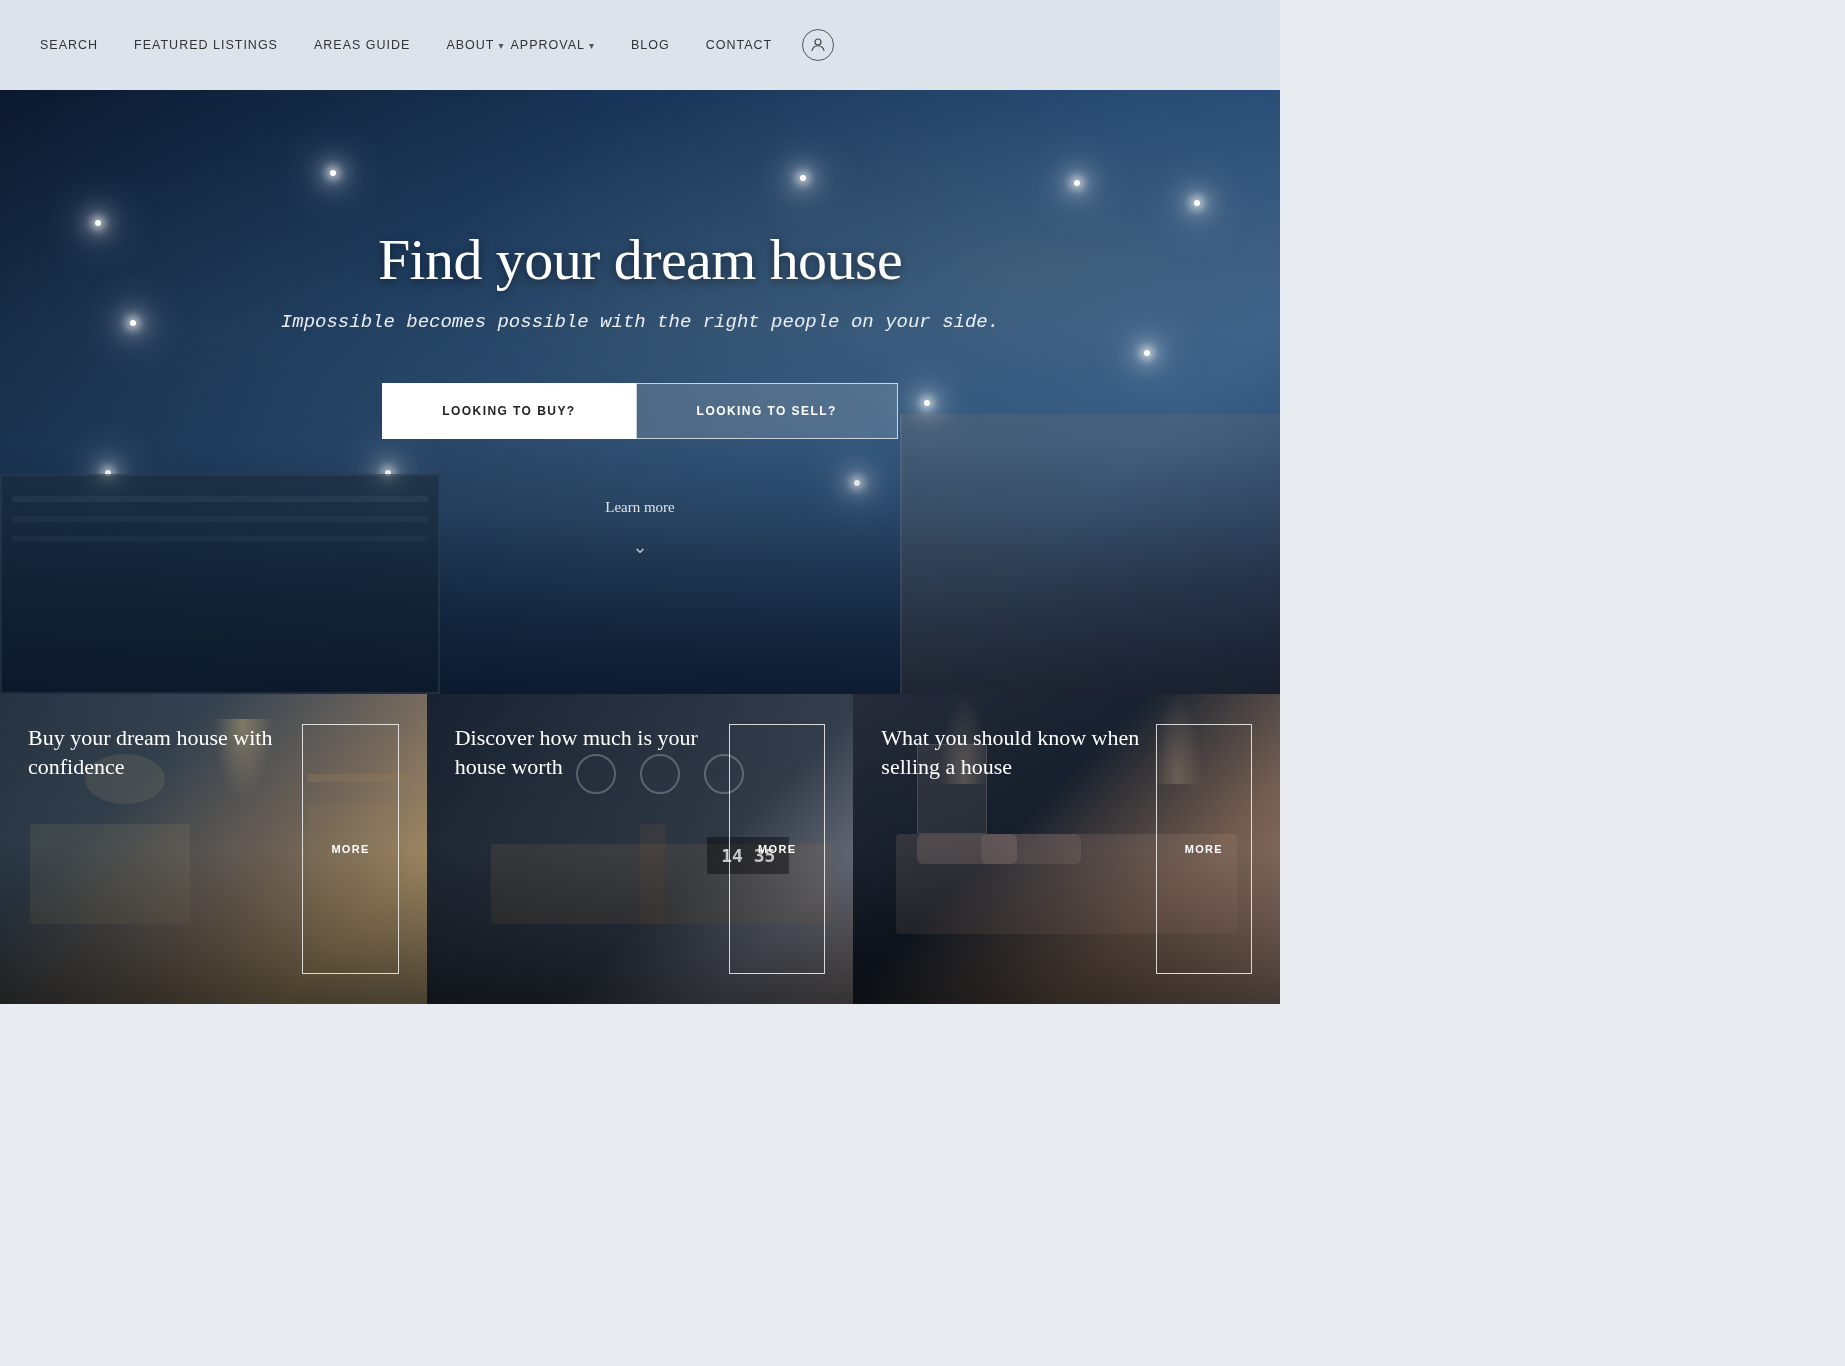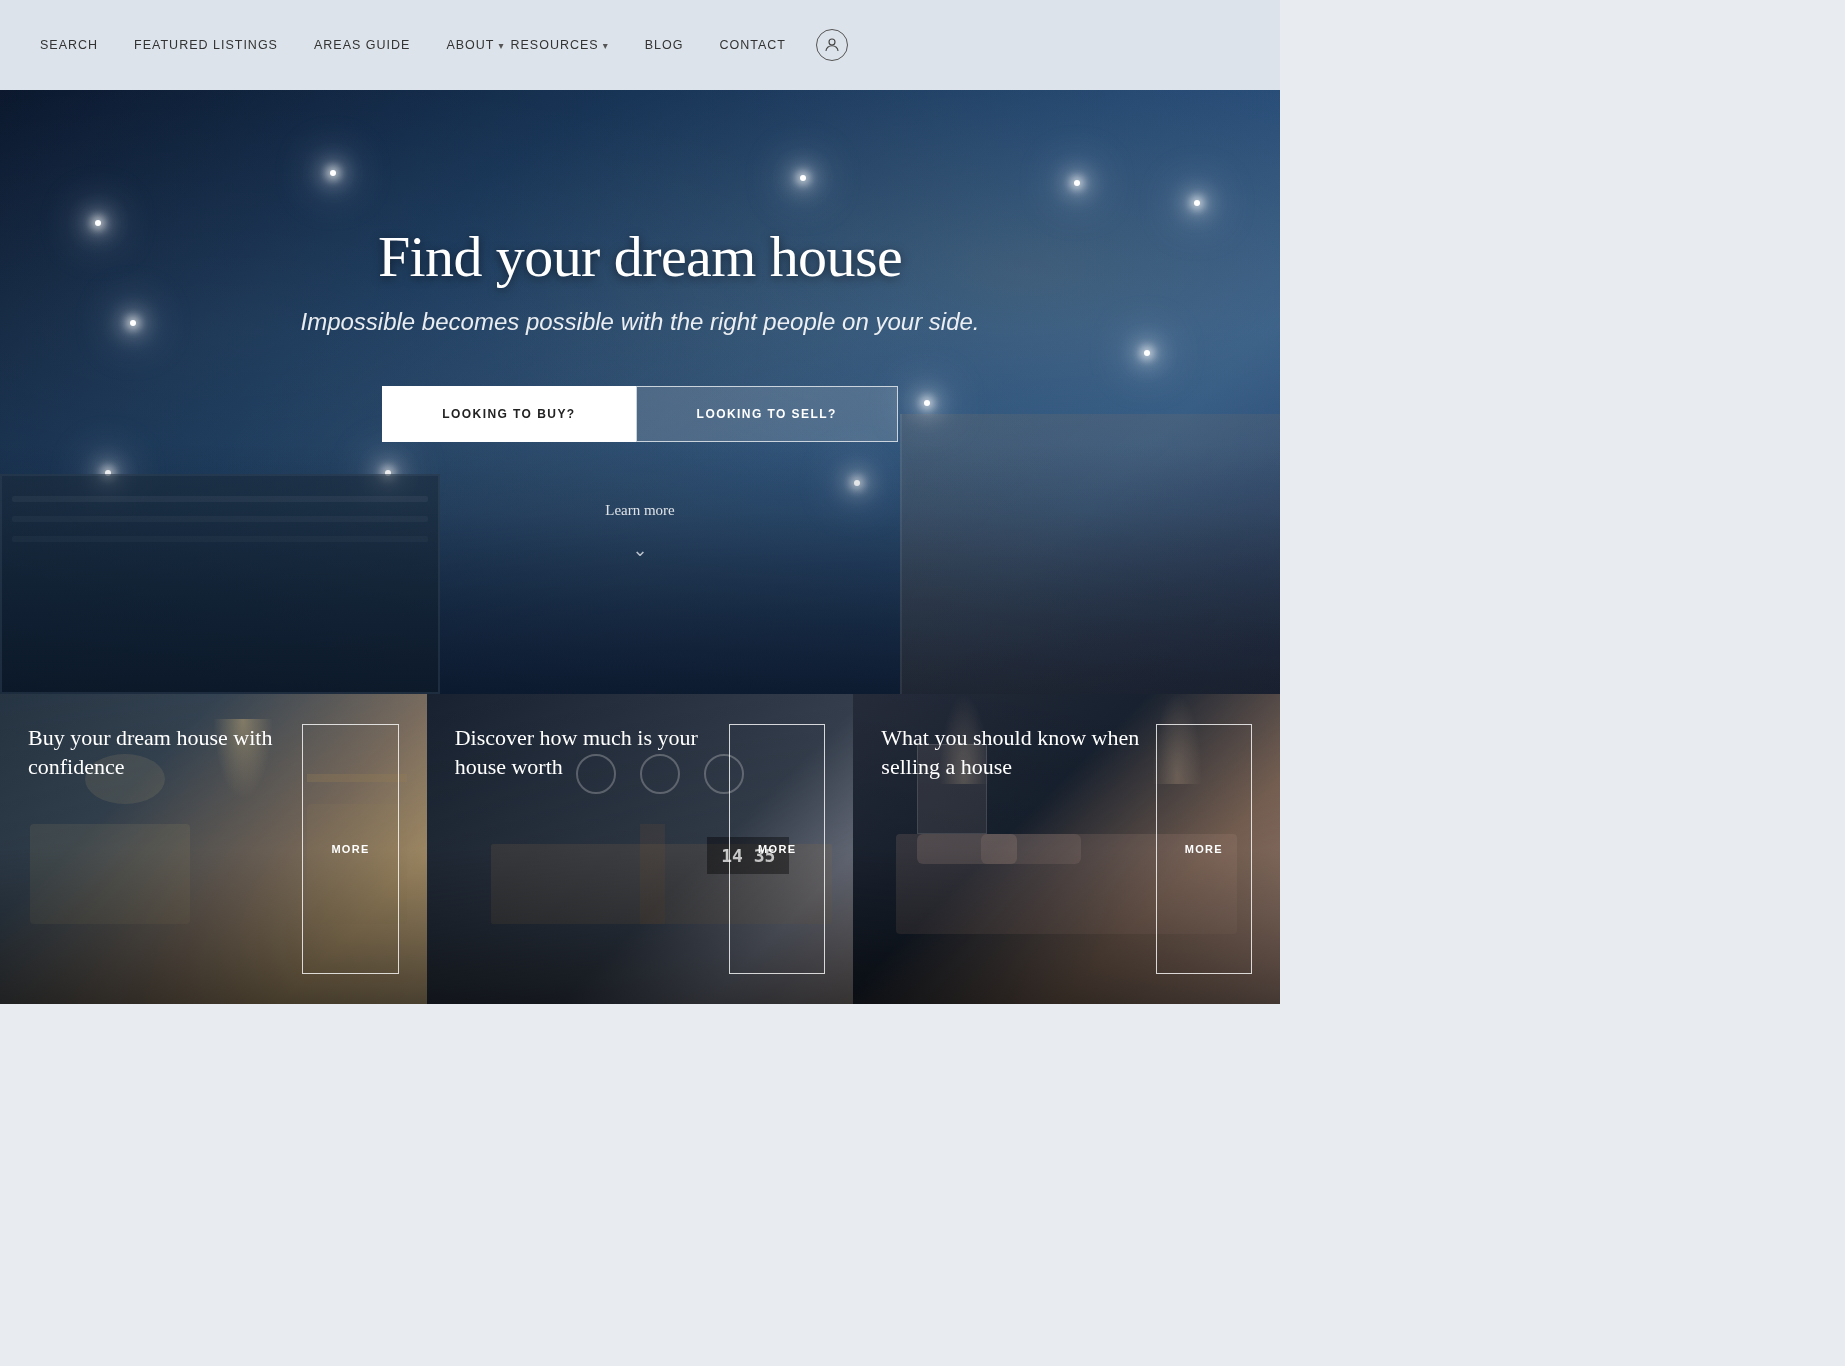--- a/index.html
+++ b/index.html
@@ -151,22 +151,22 @@
     .hero-title {
       font-family: Georgia, serif;
       font-size: 58px;
       font-weight: 400;
       color: #ffffff;
       margin-bottom: 18px;
       text-shadow: 0 2px 10px rgba(0,0,0,0.5);
       letter-spacing: -0.01em;
     }
     .hero-subtitle {
-      font-family: Liberation Sans, sans-serif;
-      font-size: 24px;
+      font-family: Liberation Mono, monospace;
+      font-size: 19px;
       color: rgba(255,255,255,0.9);
       margin-bottom: 50px;
       font-style: italic;
     }
     .hero-buttons {
       display: flex;
       gap: 0;
       margin-bottom: 60px;
     }
     .btn-buy {
@@ -312,21 +312,21 @@
         <a class="nav-item">SEARCH</a>
         <a class="nav-item">FEATURED LISTINGS</a>
         <a class="nav-item">AREAS GUIDE</a>
         <a class="nav-item">
           <span>ABOUT</span>
           <span class="nav-chevron">▾</span>
         </a>
       </div>
       <div class="nav-row">
         <a class="nav-item">
-          <span>RESOURCES</span>
+          <span>APPROVAL</span>
           <span class="nav-chevron">▾</span>
         </a>
         <a class="nav-item">BLOG</a>
         <a class="nav-item">CONTACT</a>
       </div>
     </div>
     <div class="user-icon">
       <svg width="18" height="18" viewBox="0 0 24 24" fill="none" stroke="currentColor" stroke-width="1.5">
         <circle cx="12" cy="8" r="4"></circle>
         <path d="M4 20c0-4 3.6-7 8-7s8 3 8 7"></path>

